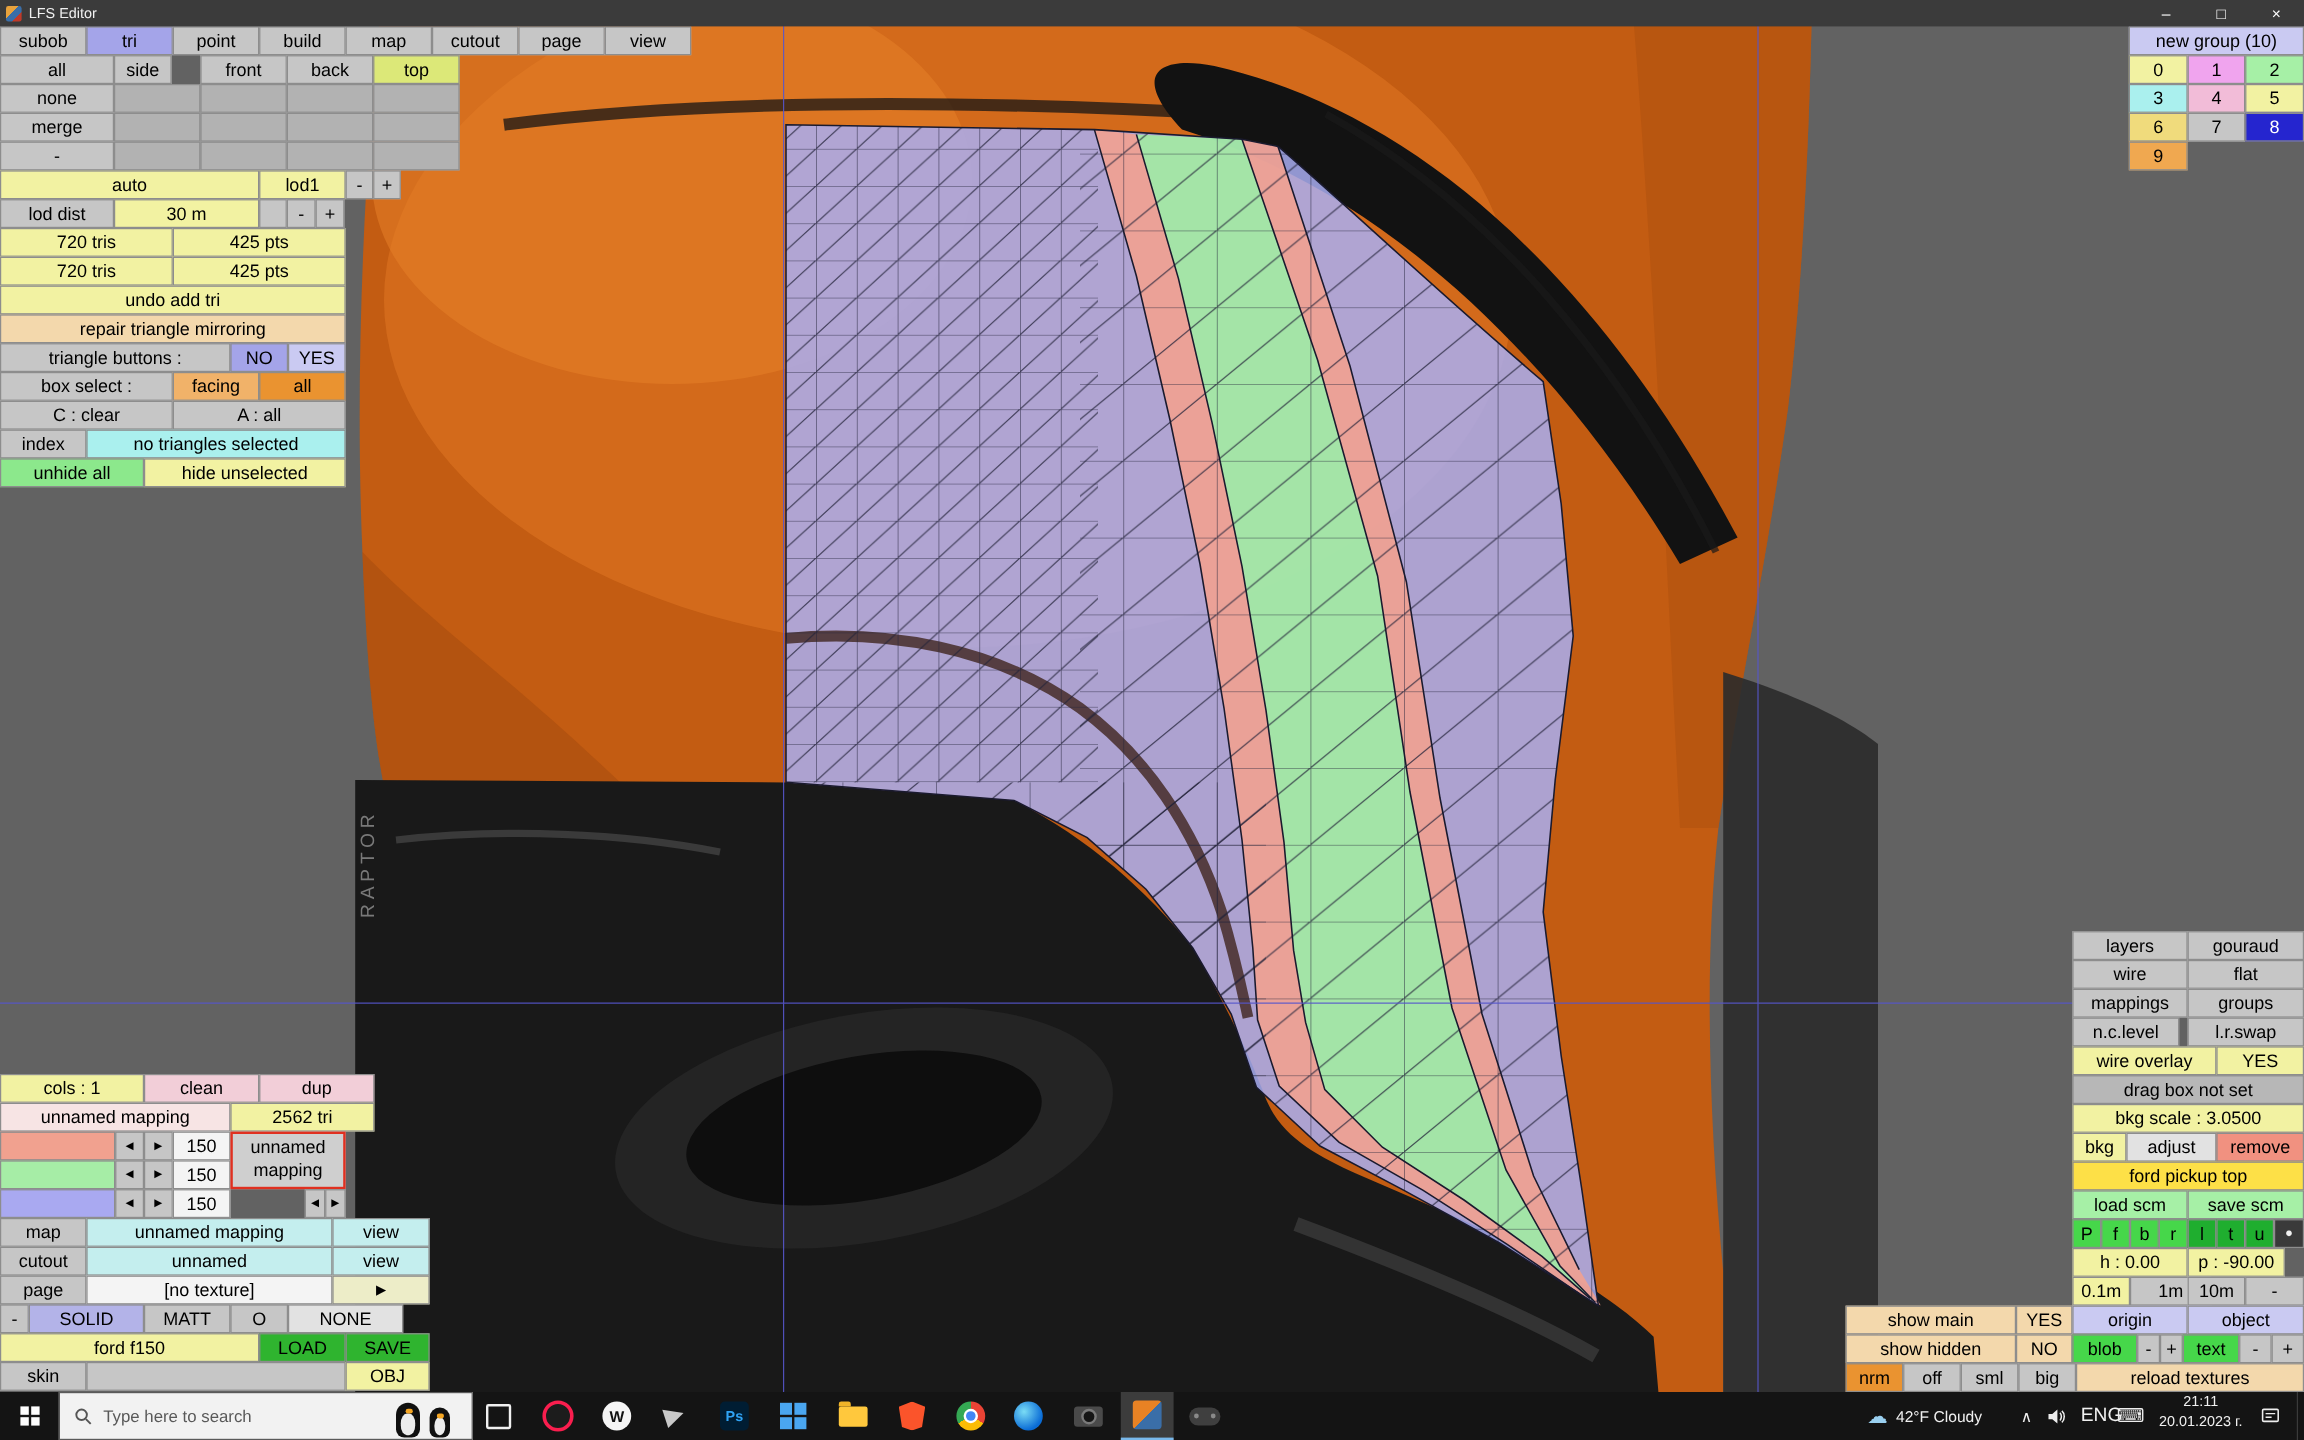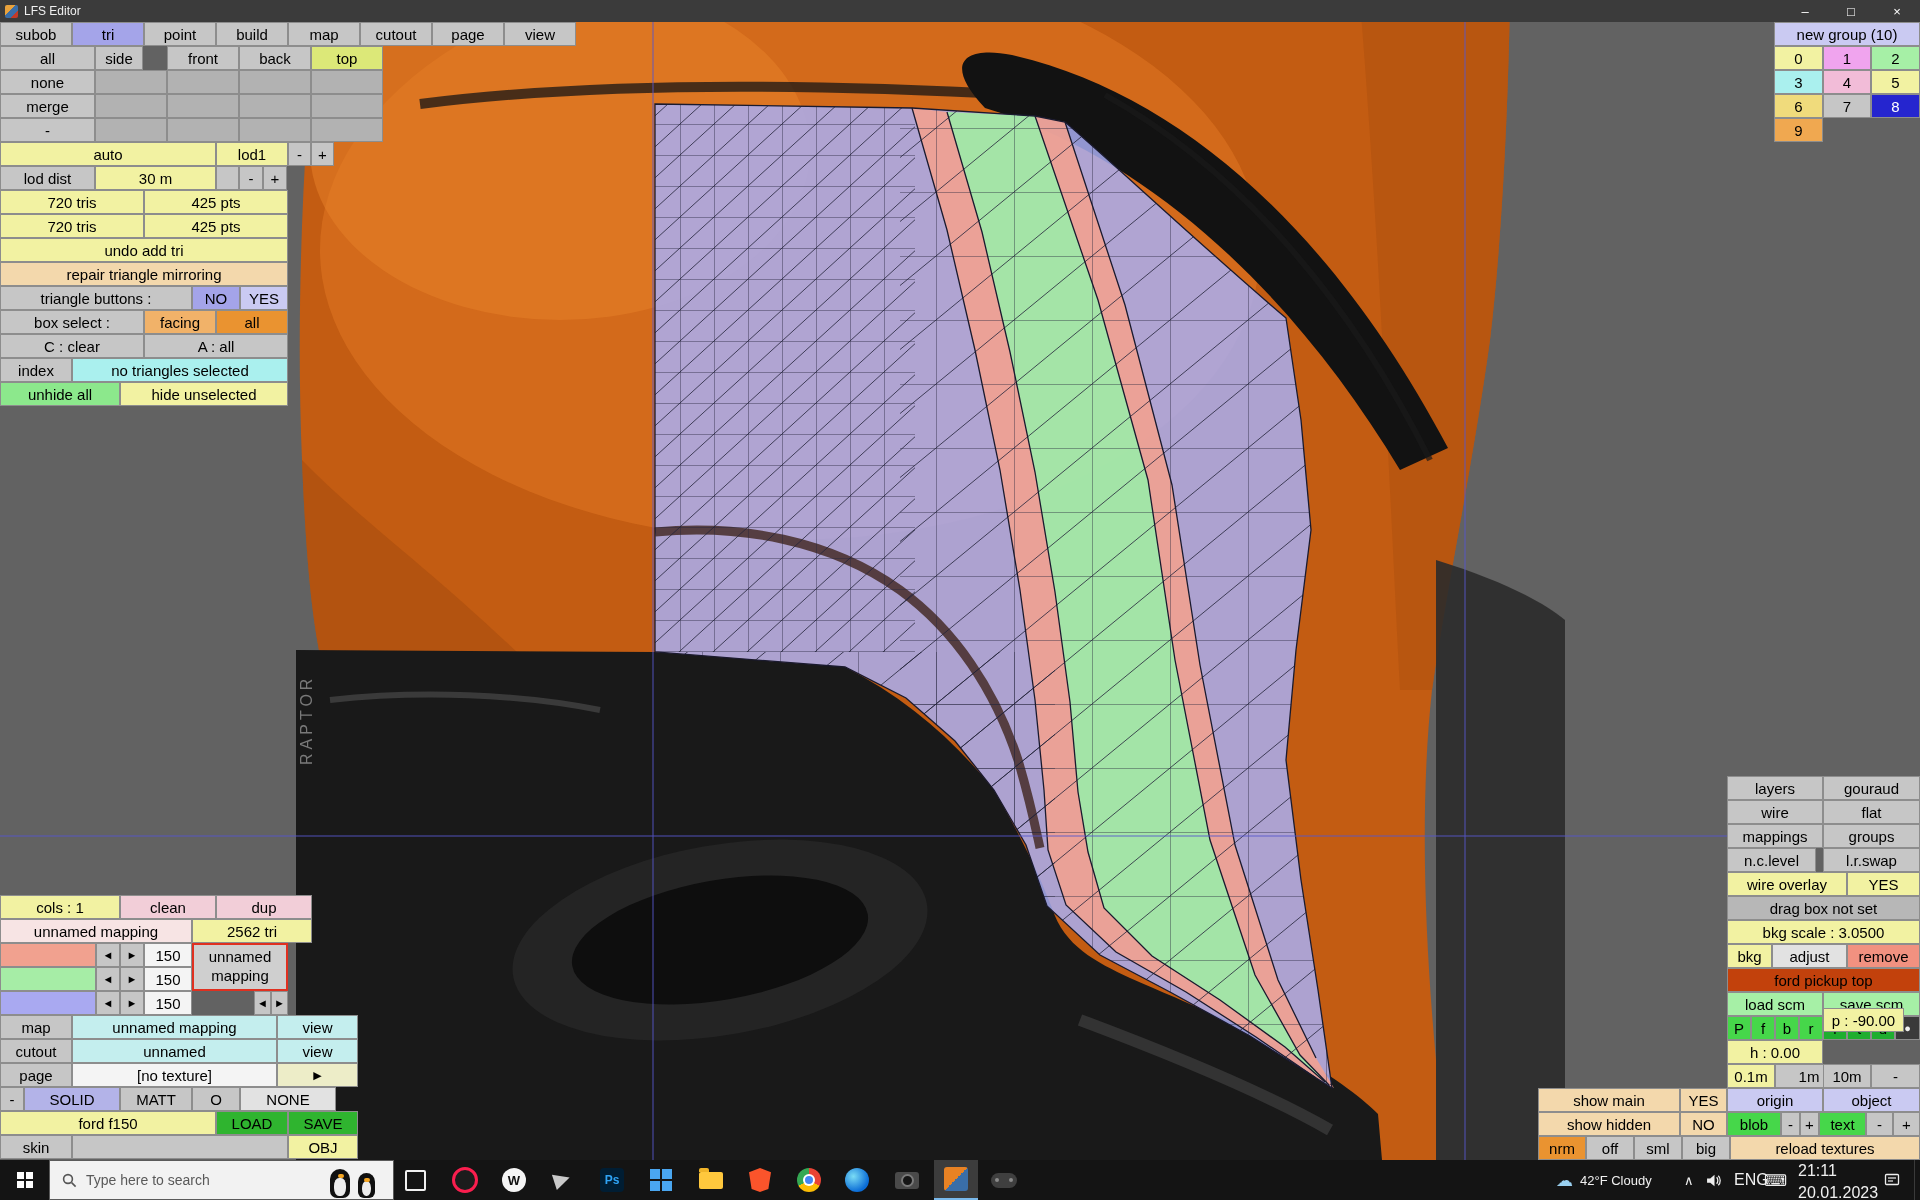--- a/index.html
+++ b/index.html
@@ -7,21 +7,21 @@
           font-family:"Liberation Sans",sans-serif;-webkit-font-smoothing:antialiased}
   svg.vp{position:absolute;left:0;top:0}
   
   .b{position:absolute;height:24px;box-sizing:border-box;border:1px solid #8d8d8d;
      display:flex;align-items:center;justify-content:center;font-size:15px;color:#000;
      background:#c6c6c6;white-space:nowrap;overflow:hidden;line-height:1;cursor:default}
   .yel{background:#f2f2a2}.yel6{background:#f0db7c}.tan{background:#f3d8ac}
   .lav{background:#a4a4e9}.lavl{background:#cacaf2}.lavm{background:#b3b3e8}
   .cyan{background:#aaf0ee}.cyanl{background:#c4eeee}
   .grn{background:#8ce88c}.grnl{background:#a6f0a6}.grnb{background:#2fb42f}
-  .grnx{background:#46d74a}.grnd{background:#1fae2f}.brightgrn{background:#c2410c}
+  .grnx{background:#46d74a}.grnd{background:#1fae2f}.brightgrn{background:#fde047}
   .org{background:#ea9330}.orgl{background:#f1b269}.org9{background:#f0a850}
   .pnk{background:#f0a4ee}.pnkl{background:#f2bcd8}.pnkp{background:#f2ced8}.pnkw{background:#f7e4e4}
   .sal{background:#f1a18f}.salb{background:#f19180}
   .wht{background:#f4f4f4}.gry2{background:#b7b7b7}.gryl{background:#e2e2e2}
   .cell{background:#b2b2b2}
   .blu-sel{background:#2525cf;color:#fff}
   .lime{background:#dce878}
   .palea{background:#ededc8}
   .sm{font-size:11px}
   .redbox{border:2px solid #e03020;background:#cfcfcf;flex-direction:column;line-height:1.25}
@@ -39,21 +39,21 @@
   .winlogo span{background:#fdfdfd}
   .tsearch{position:absolute;left:49px;top:0;width:345px;height:40px;background:#f2f2f2;
            border:1px solid #5a5a5a;box-sizing:border-box;display:flex;align-items:center;gap:9px;
            padding-left:12px;color:#595959;font-size:14px}
   .tbi{position:absolute;top:0;width:44px;height:40px;display:flex;align-items:center;justify-content:center}
   .tbi.active{background:#3c3c3c;border-bottom:2px solid #79b8ea;box-sizing:border-box}
   .tray{position:absolute;top:0;height:40px;display:flex;align-items:center;color:#f0f0f0}
   .peng{position:absolute;bottom:2px;background:#101010;border-radius:10px 10px 7px 7px;z-index:8}
   .peng .belly{position:absolute;left:22%;top:30%;width:56%;height:62%;background:#ececec;border-radius:45%}
   .peng .beak{position:absolute;left:38%;top:18%;width:6px;height:4px;background:#f5a623;border-radius:2px}
-  .clock{display:flex;flex-direction:column;align-items:flex-start;font-size:16px;line-height:1.35}
+  .clock{display:flex;flex-direction:column;align-items:center;font-size:12px;line-height:1.35}
 </style>
 </head>
 <body>
 
 <div class="screen">
 
   <svg class="vp" width="1920" height="1160" viewBox="0 0 1920 1160">
     <defs>
       <pattern id="pDense" width="34" height="31" patternUnits="userSpaceOnUse">
         <path d="M0 0H34M0 0V31M34 0L0 31" stroke="#222238" stroke-width="1" fill="none" opacity="0.8"></path>
@@ -279,21 +279,21 @@
   <div class="b grnx" style="left:1727px;top:1016px;width:24px">P</div>
   <div class="b grnx" style="left:1751px;top:1016px;width:24px">f</div>
   <div class="b grnx" style="left:1775px;top:1016px;width:24px">b</div>
   <div class="b grnx" style="left:1799px;top:1016px;width:24px">r</div>
   <div class="b grnd" style="left:1823px;top:1016px;width:24px">l</div>
   <div class="b grnd" style="left:1847px;top:1016px;width:24px">t</div>
   <div class="b grnd" style="left:1871px;top:1016px;width:24px">u</div>
   <div class="b axdot sm" style="left:1895px;top:1016px;width:25px">●</div>
 
   <div class="b yel" style="left:1727px;top:1040px;width:96px">h : 0.00</div>
-  <div class="b yel" style="left:1823px;top:1008px;width:81px">p : -90.00</div>
+  <div class="b yel" style="left:1823px;top:1040px;width:81px">p : -90.00</div>
 
   <div class="b yel" style="left:1727px;top:1064px;width:48px">0.1m</div>
   <div class="b" style="left:1775px;top:1064px;width:68px">1m</div>
   <div class="b" style="left:1823px;top:1064px;width:48px">10m</div>
   <div class="b" style="left:1871px;top:1064px;width:49px">-</div>
 
   <div class="b tan" style="left:1538px;top:1088px;width:142px">show main</div>
   <div class="b tan" style="left:1680px;top:1088px;width:47px">YES</div>
   <div class="b lavl" style="left:1727px;top:1088px;width:96px">origin</div>
   <div class="b lavl" style="left:1823px;top:1088px;width:97px">object</div>

